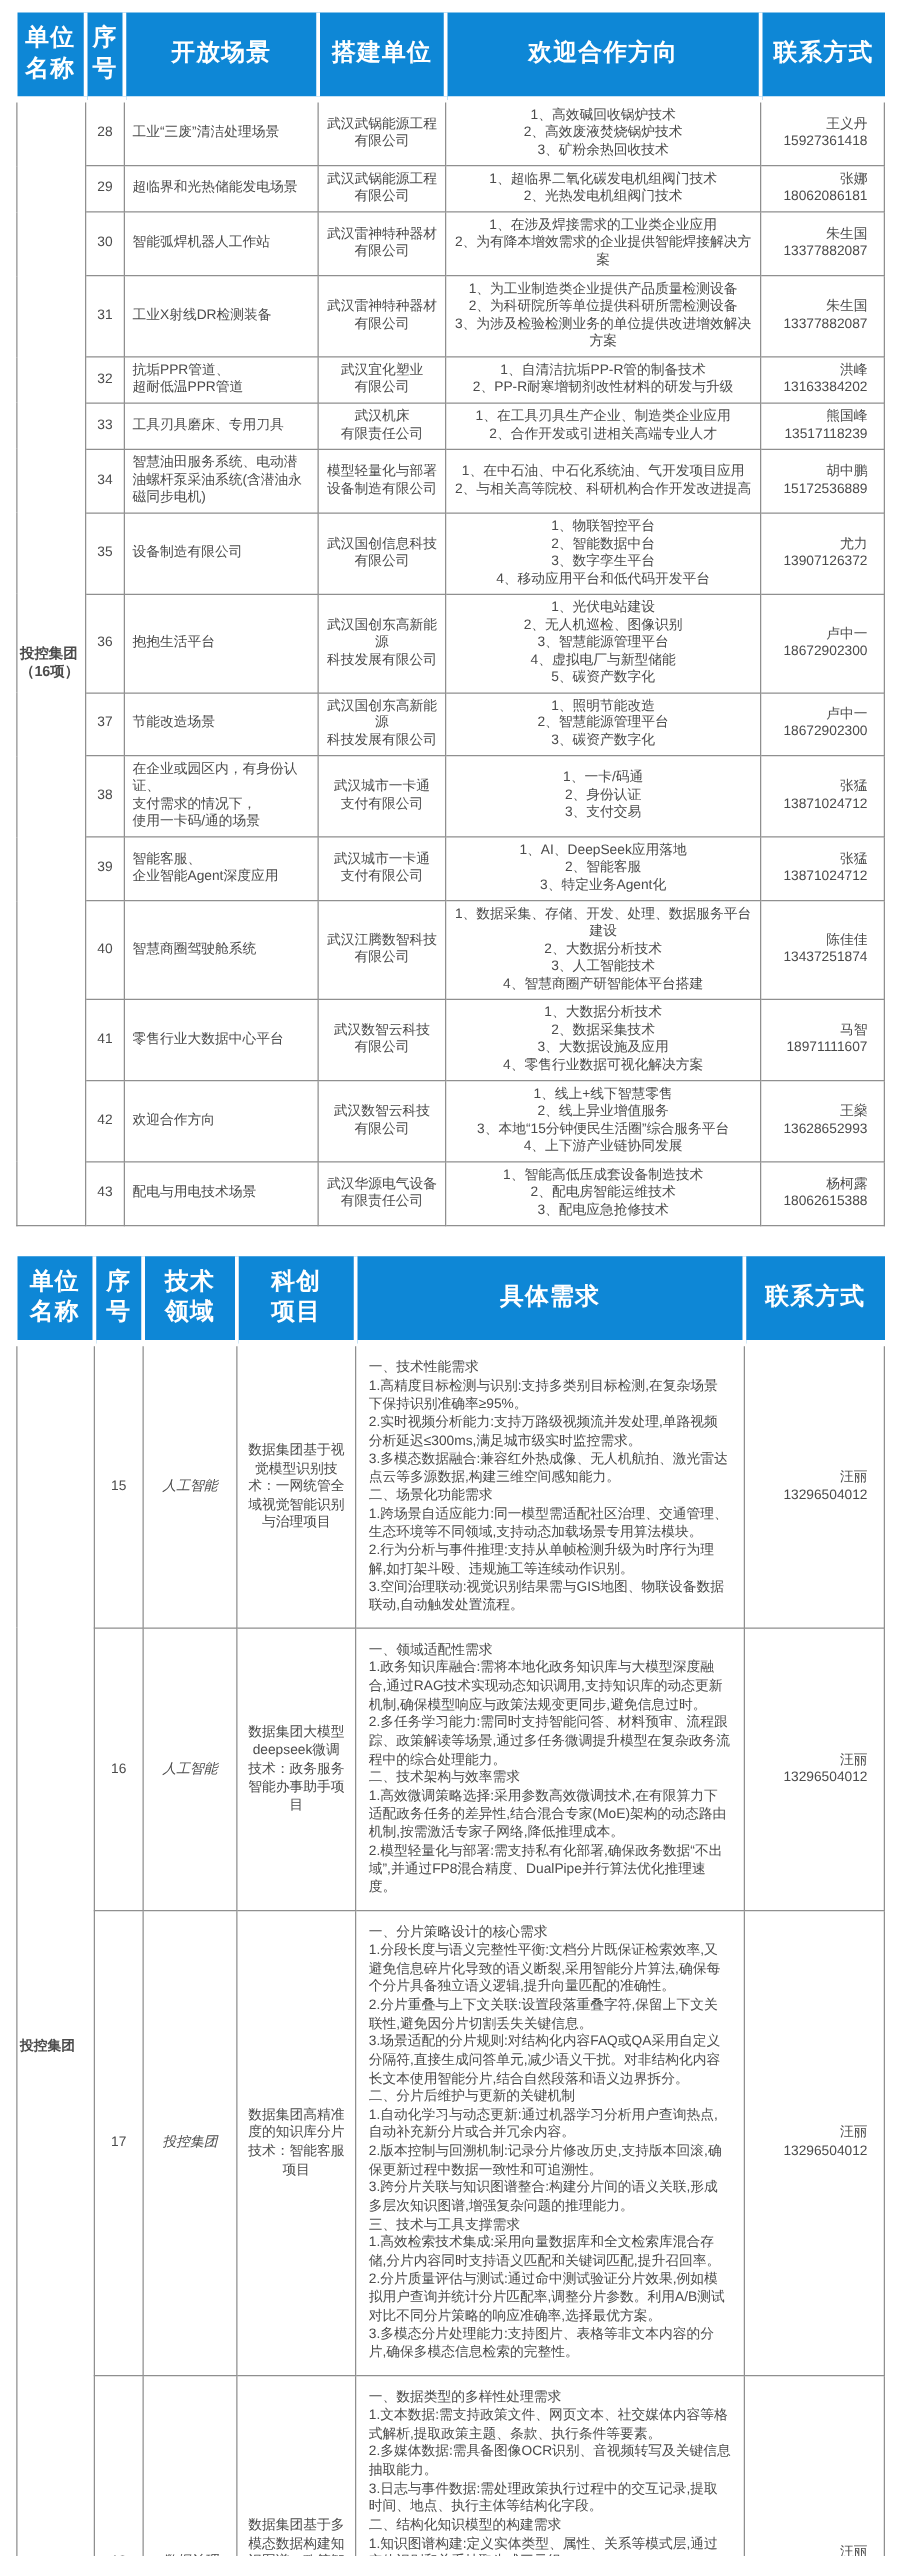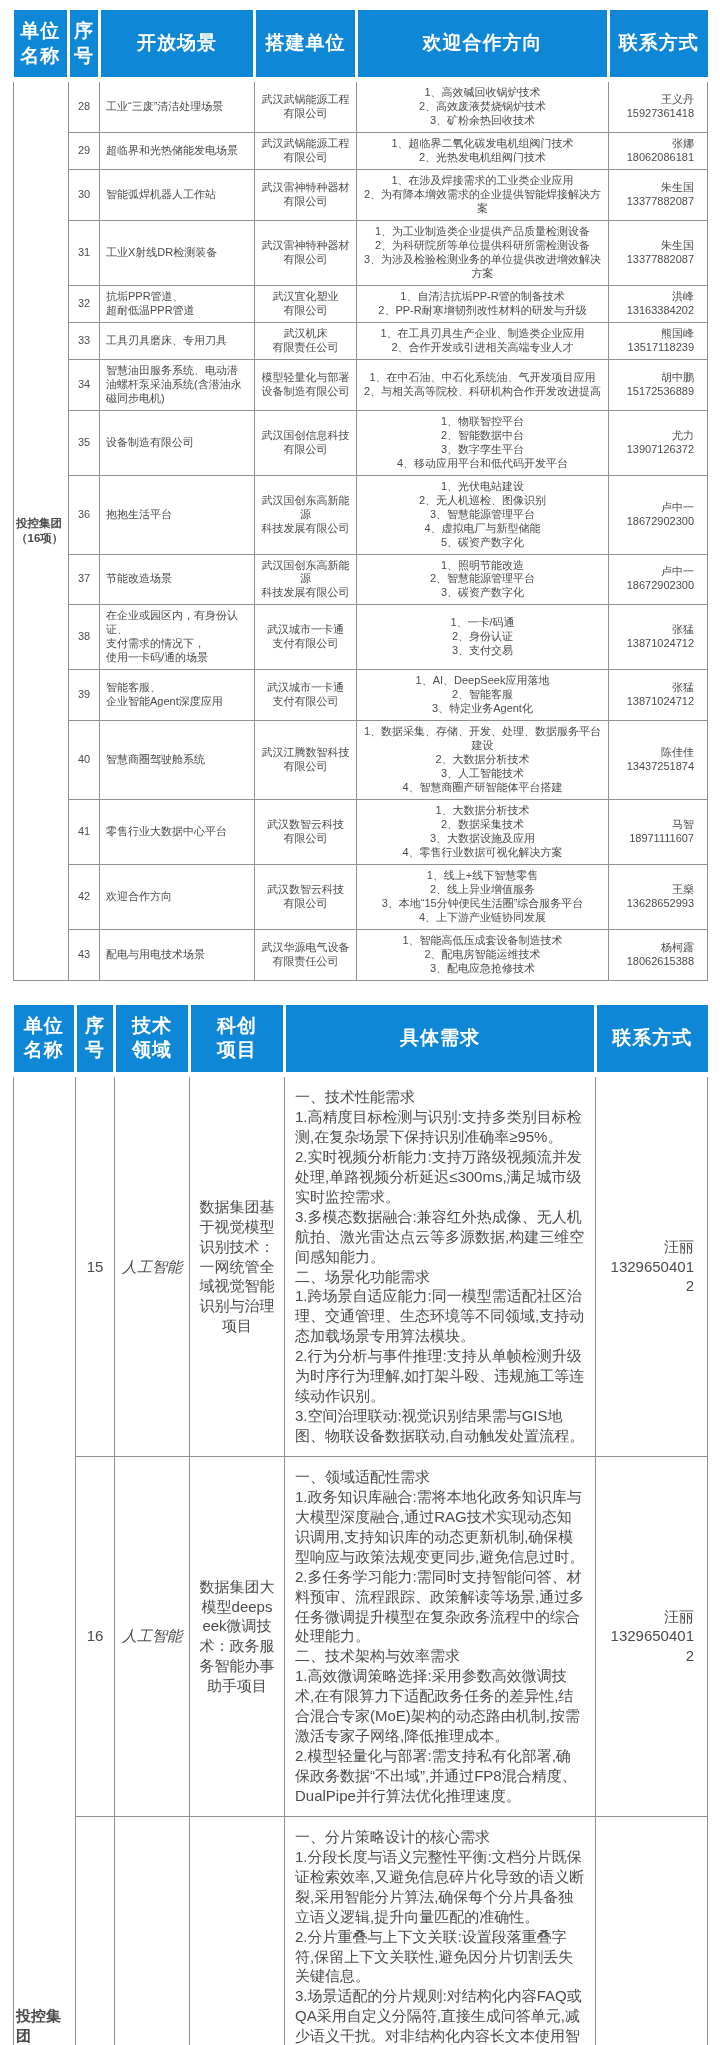--- a/index.html
+++ b/index.html
@@ -20,21 +20,21 @@
     padding:4px 6px;word-break:break-all;
   }
   td.unit{text-align:left;white-space:pre-line;font-size:11.5px;padding:2px;font-weight:bold;}
   td.num{text-align:center;padding:2px;}
   td.scene{text-align:left;white-space:pre-line;}
   td.builder{text-align:center;white-space:pre-line;padding:4px 2px;}
   td.dirs{text-align:center;white-space:pre-line;}
   td.contact{text-align:right;white-space:pre-line;padding:4px 13px;}
   td.field{text-align:center;padding:2px;font-size:11.5px;font-style:italic;}
   td.project{text-align:center;white-space:normal;font-size:11px;line-height:1.45;padding:6px 8px;}
-  .t2 tbody td{font-size:15px;line-height:1.33;}
+  .t2 tbody td{font-size:11px;line-height:1.33;}
   td.needs{text-align:left;white-space:pre-line;padding:10px 10px;}
 </style>
 </head>
 <body>
 
 <div class="page">
 
   <table class="t1">
     <colgroup>
       <col style="width:55px">

